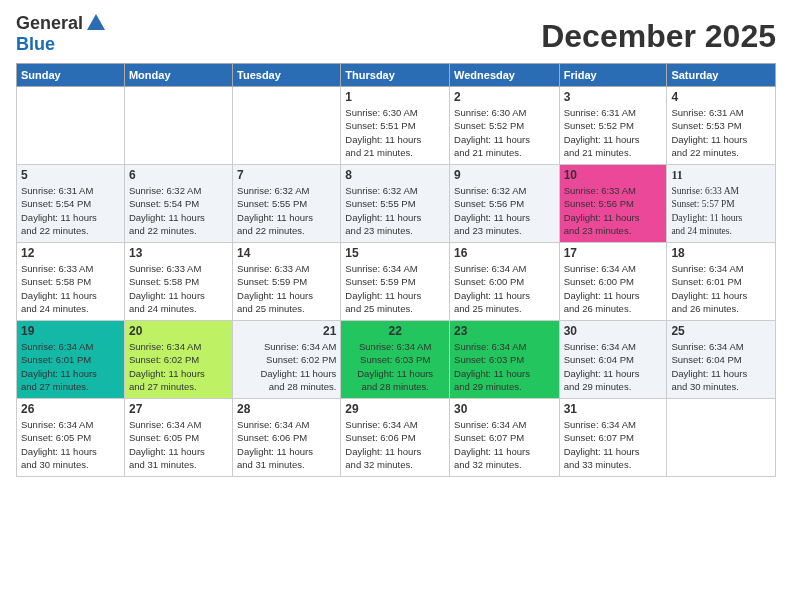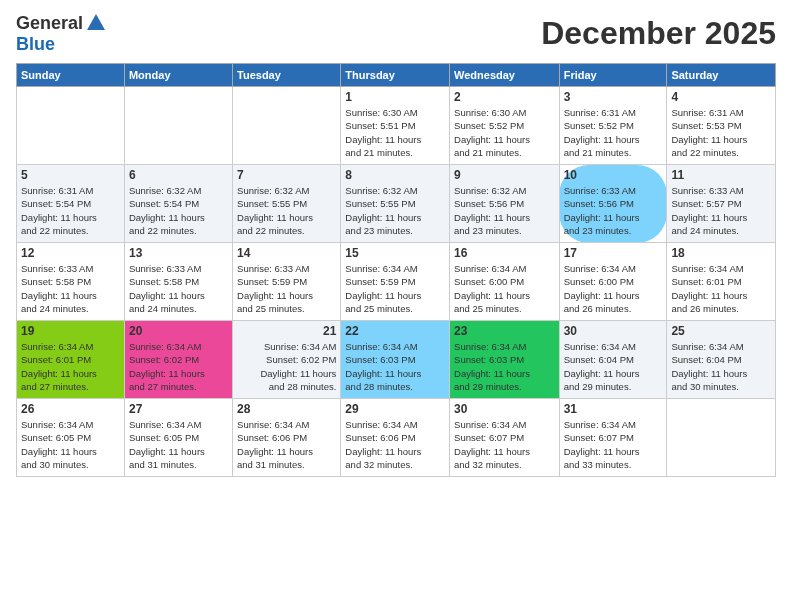--- a/index.html
+++ b/index.html
@@ -12,21 +12,21 @@
     }
     .page {
       width: 792px;
       height: 612px;
       background: #fff;
       padding: 12px 16px 8px 16px;
     }
     .header {
       display: flex;
       justify-content: space-between;
-      align-items: center;
+      align-items: flex-end;
       margin-bottom: 8px;
     }
     .logo {
       display: flex;
       flex-direction: column;
       align-items: flex-start;
     }
     .logo-text {
       display: flex;
       align-items: center;
@@ -192,28 +192,28 @@
 Daylight: 11 hours
 and 23 minutes.</div>
           </td>
           <td style="background: rgb(240, 244, 248);">
             <span class="day-num">9</span>
             <div class="day-info" style="white-space: pre-line;">Sunrise: 6:32 AM
 Sunset: 5:56 PM
 Daylight: 11 hours
 and 23 minutes.</div>
           </td>
-          <td style="background: #7dd3fc; border-radius: 30px;">
+          <td style="background: #ec4899;">
             <span class="day-num">10</span>
             <div class="day-info" style="white-space: pre-line;">Sunrise: 6:33 AM
 Sunset: 5:56 PM
 Daylight: 11 hours
 and 23 minutes.</div>
           </td>
-          <td style="background: rgb(240, 244, 248);">
+          <td style="background: rgb(240, 244, 248); font-family: Liberation Serif, serif;">
             <span class="day-num">11</span>
             <div class="day-info" style="white-space: pre-line;">Sunrise: 6:33 AM
 Sunset: 5:57 PM
 Daylight: 11 hours
 and 24 minutes.</div>
           </td>
         </tr>
         <tr>
           <td>
             <span class="day-num">12</span>
@@ -259,42 +259,42 @@
           </td>
           <td>
             <span class="day-num">18</span>
             <div class="day-info" style="white-space: pre-line;">Sunrise: 6:34 AM
 Sunset: 6:01 PM
 Daylight: 11 hours
 and 26 minutes.</div>
           </td>
         </tr>
         <tr>
-          <td style="background: #84cc16;">
+          <td style="background: #14b8a6;">
             <span class="day-num">19</span>
             <div class="day-info" style="white-space: pre-line;">Sunrise: 6:34 AM
 Sunset: 6:01 PM
 Daylight: 11 hours
 and 27 minutes.</div>
           </td>
-          <td style="background: #ec4899;">
+          <td style="background: #bef264;">
             <span class="day-num">20</span>
             <div class="day-info" style="white-space: pre-line;">Sunrise: 6:34 AM
 Sunset: 6:02 PM
 Daylight: 11 hours
 and 27 minutes.</div>
           </td>
           <td style="background: rgb(240, 244, 248); text-align: right;">
             <span class="day-num">21</span>
             <div class="day-info" style="white-space: pre-line;">Sunrise: 6:34 AM
 Sunset: 6:02 PM
 Daylight: 11 hours
 and 28 minutes.</div>
           </td>
-          <td style="background: #7dd3fc;">
+          <td style="background: #22c55e; text-align: center;">
             <span class="day-num">22</span>
             <div class="day-info" style="white-space: pre-line;">Sunrise: 6:34 AM
 Sunset: 6:03 PM
 Daylight: 11 hours
 and 28 minutes.</div>
           </td>
           <td style="background: #22c55e;">
             <span class="day-num">23</span>
             <div class="day-info" style="white-space: pre-line;">Sunrise: 6:34 AM
 Sunset: 6:03 PM

